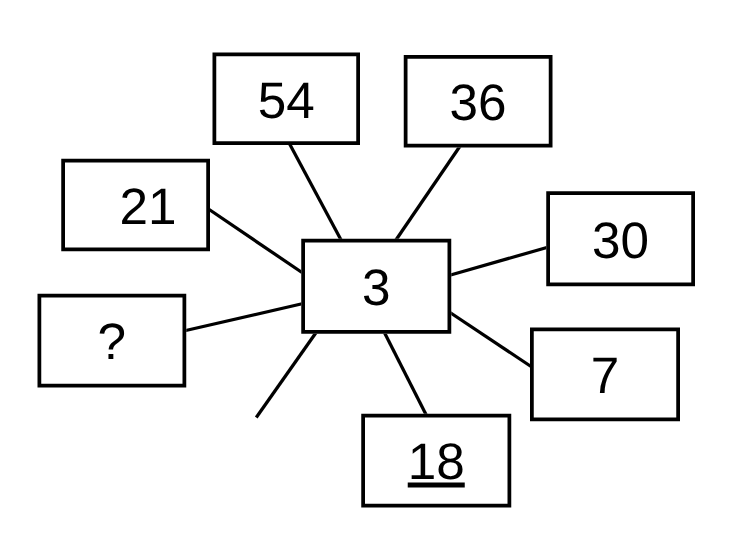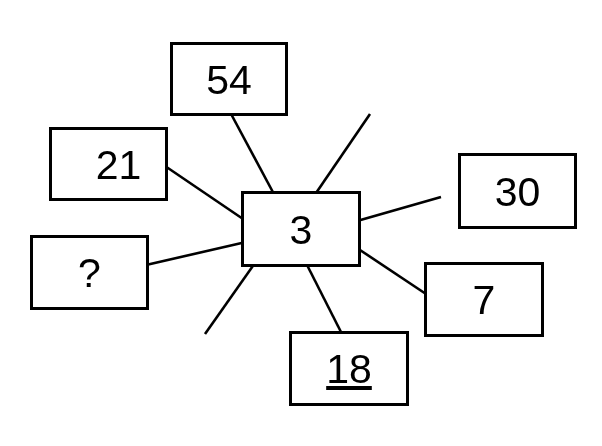--- a/index.html
+++ b/index.html
@@ -38,21 +38,21 @@
   .node .label {
     font-size: 41px;
     line-height: 1;
     color: #000000;
     padding-top: 2px;
   }
   
   .n54     { left: 170px; top:  42px; width: 118px; height: 74px; }
   .n36     { left: 323px; top:  44px; width: 119px; height: 74px; }
   .n21     { left:  49px; top: 127px; width: 119px; height: 74px; padding-left: 20px; }
-  .n30     { left: 458px; top: 153px; width: 119px; height: 76px; }
+  .n30     { left: 437px; top: 153px; width: 119px; height: 76px; }
   .nq      { left:  30px; top: 235px; width: 119px; height: 75px; }
   .n7      { left: 424px; top: 262px; width: 120px; height: 75px; }
   .n12     { left: 145px; top: 331px; width: 120px; height: 75px; }
   .n18     { left: 289px; top: 331px; width: 120px; height: 75px; text-decoration: underline; }
   .ncenter { left: 241px; top: 191px; width: 120px; height: 76px; }
 </style>
 </head>
 <body>
 
 <div class="canvas">
@@ -65,20 +65,23 @@
     <line x1="146" y1="265" x2="246" y2="242"></line>
     <line x1="429" y1="296" x2="357" y2="248"></line>
     <line x1="205" y1="334" x2="255" y2="263"></line>
     <line x1="342" y1="334" x2="306" y2="263"></line>
   </svg>
 
   <div class="node n54">
     <span class="label">54</span>
   </div>
 
+  <div class="node n36">
+    <span class="label">36</span>
+  </div>
 
   <div class="node n21">
     <span class="label">21</span>
   </div>
 
   <div class="node n30">
     <span class="label">30</span>
   </div>
 
   <div class="node nq">

